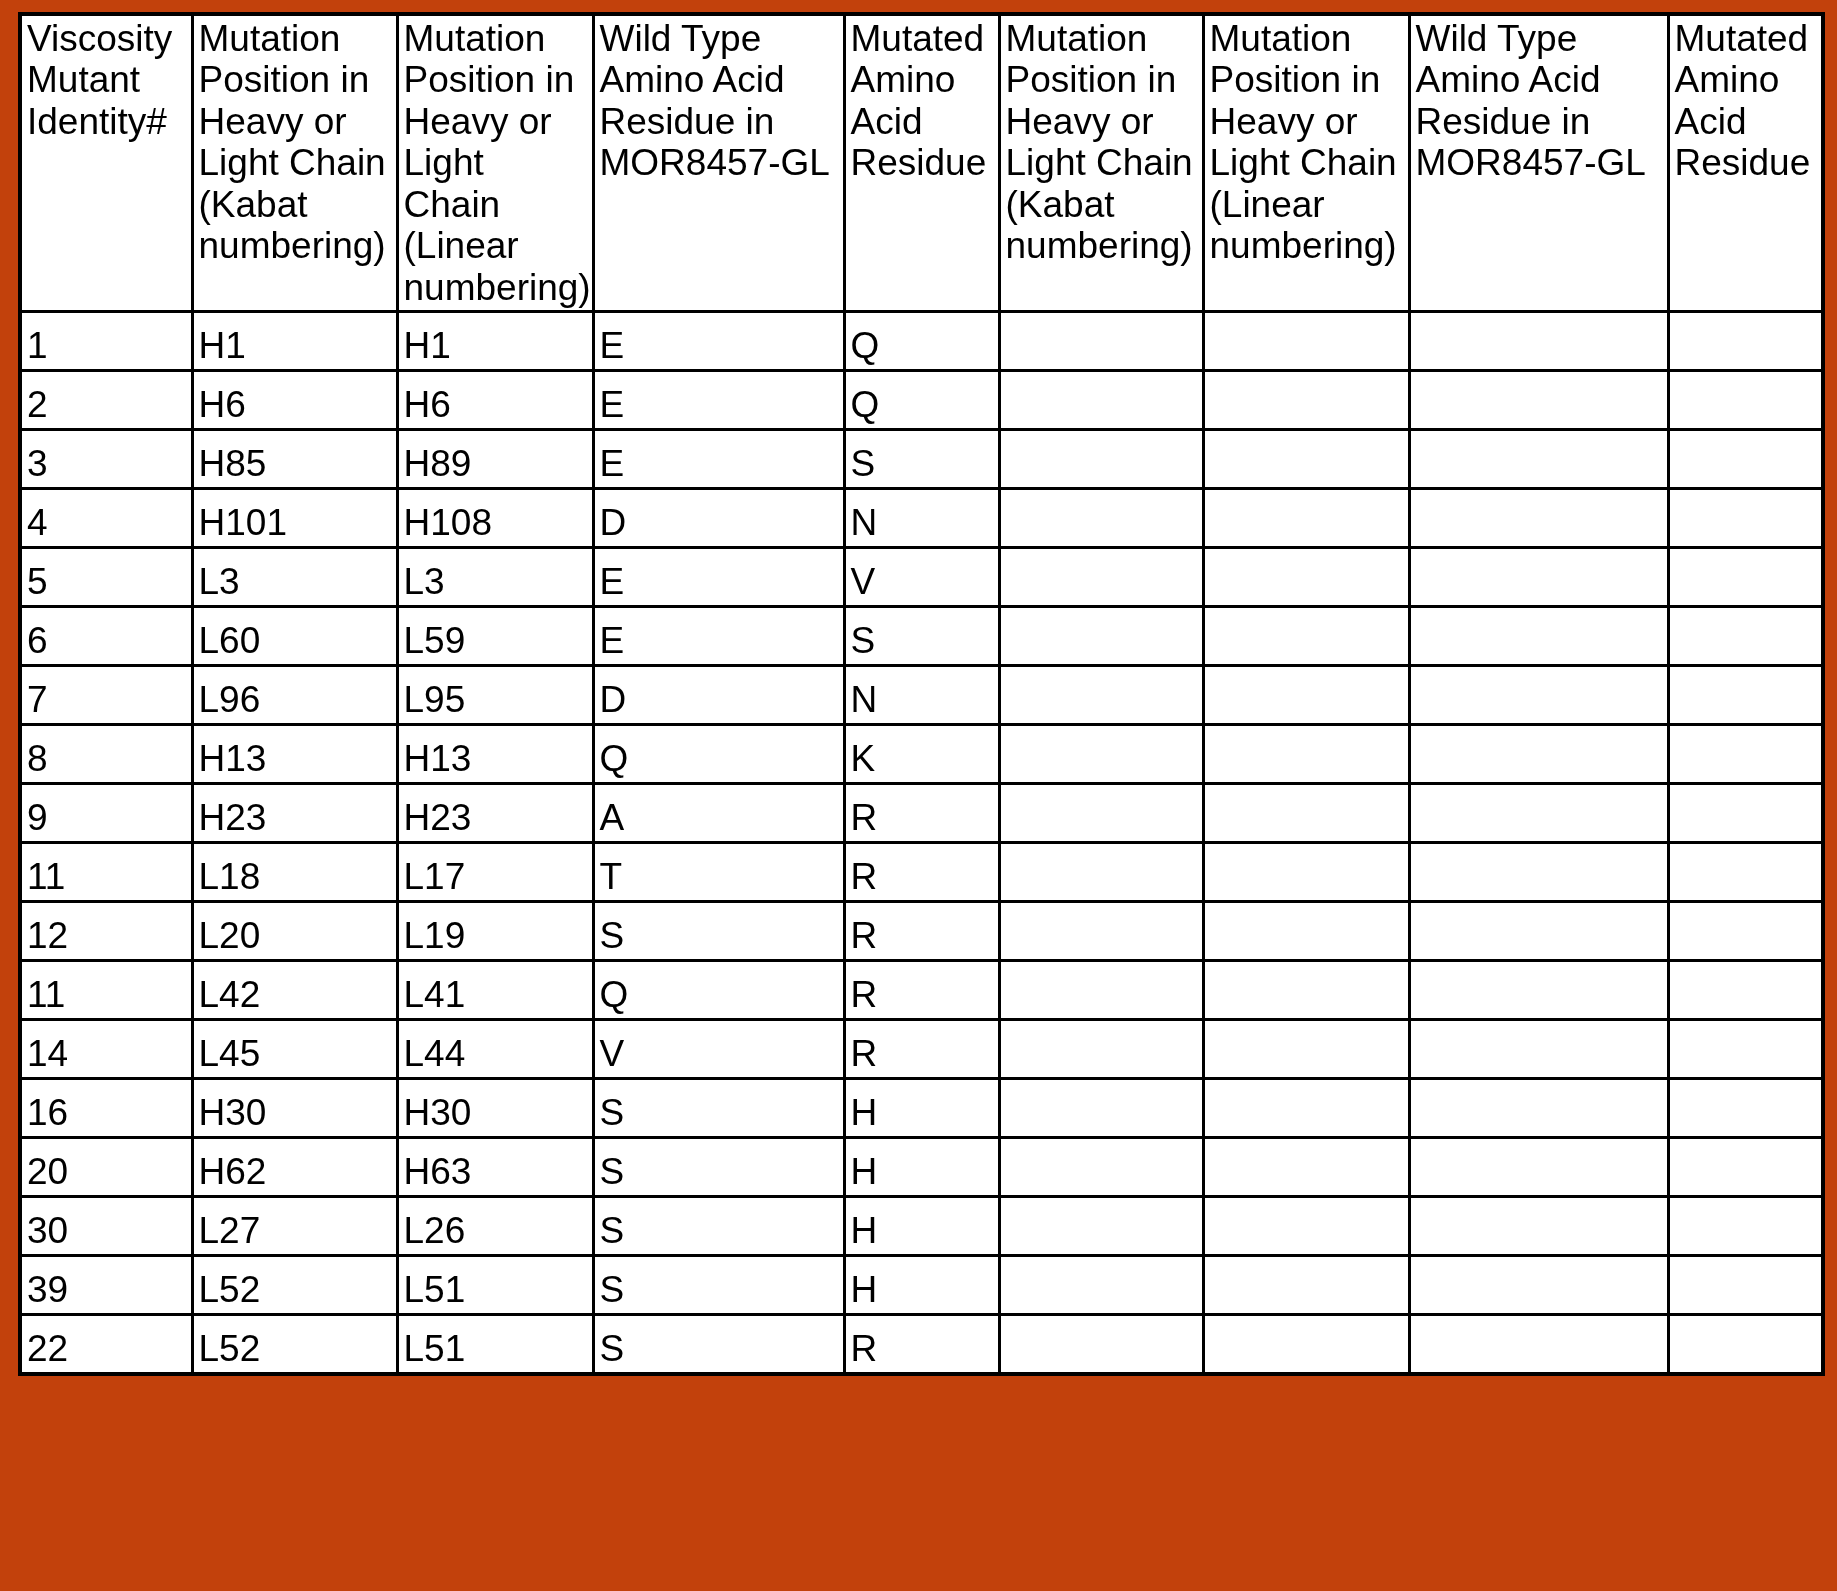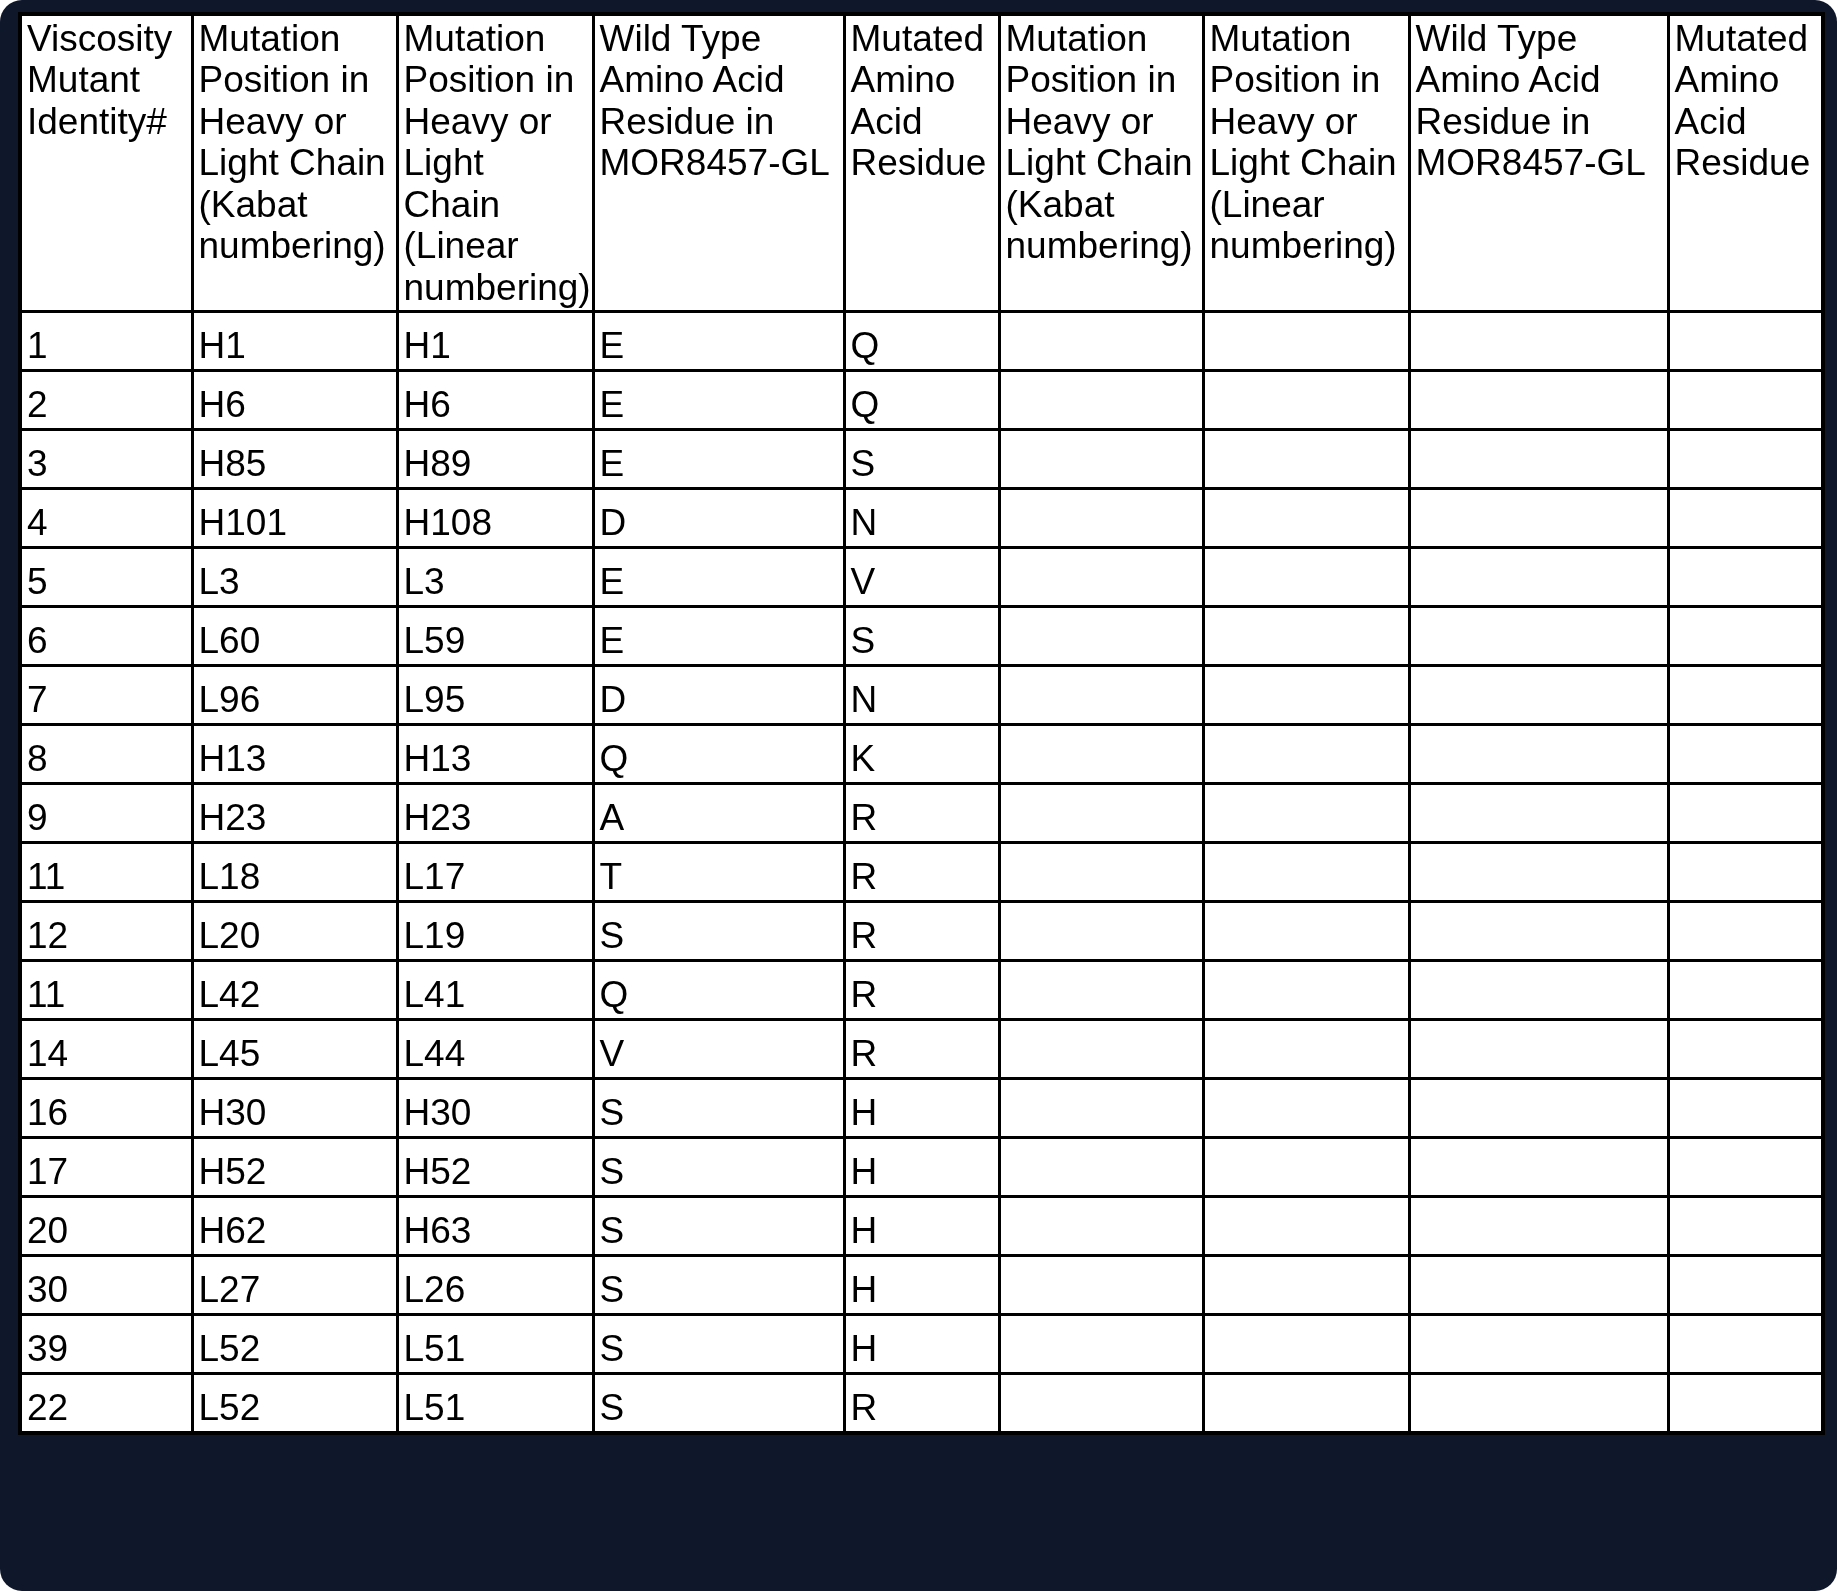--- a/index.html
+++ b/index.html
@@ -9,22 +9,21 @@
     width: 1837px;
     height: 1591px;
     font-family: "Liberation Sans", sans-serif;
     color: #000000;
     overflow: hidden;
   }
   .page {
     position: relative;
     width: 1837px;
     height: 1591px;
-    background: #0f172a;
-    border-radius: 22px;
+    background: #c2410c;
   }
   table.mutation-table {
     position: absolute;
     left: 18px;
     top: 12px;
     width: 1803px;
     border-collapse: collapse;
     table-layout: fixed;
     border: 4px solid #000000;
     background: #ffffff;
@@ -237,31 +236,20 @@
           <td>H30</td>
           <td>H30</td>
           <td>S</td>
           <td>H</td>
           <td></td>
           <td></td>
           <td></td>
           <td></td>
         </tr>
         <tr>
-          <td>17</td>
-          <td>H52</td>
-          <td>H52</td>
-          <td>S</td>
-          <td>H</td>
-          <td></td>
-          <td></td>
-          <td></td>
-          <td></td>
-        </tr>
-        <tr>
           <td>20</td>
           <td>H62</td>
           <td>H63</td>
           <td>S</td>
           <td>H</td>
           <td></td>
           <td></td>
           <td></td>
           <td></td>
         </tr>

